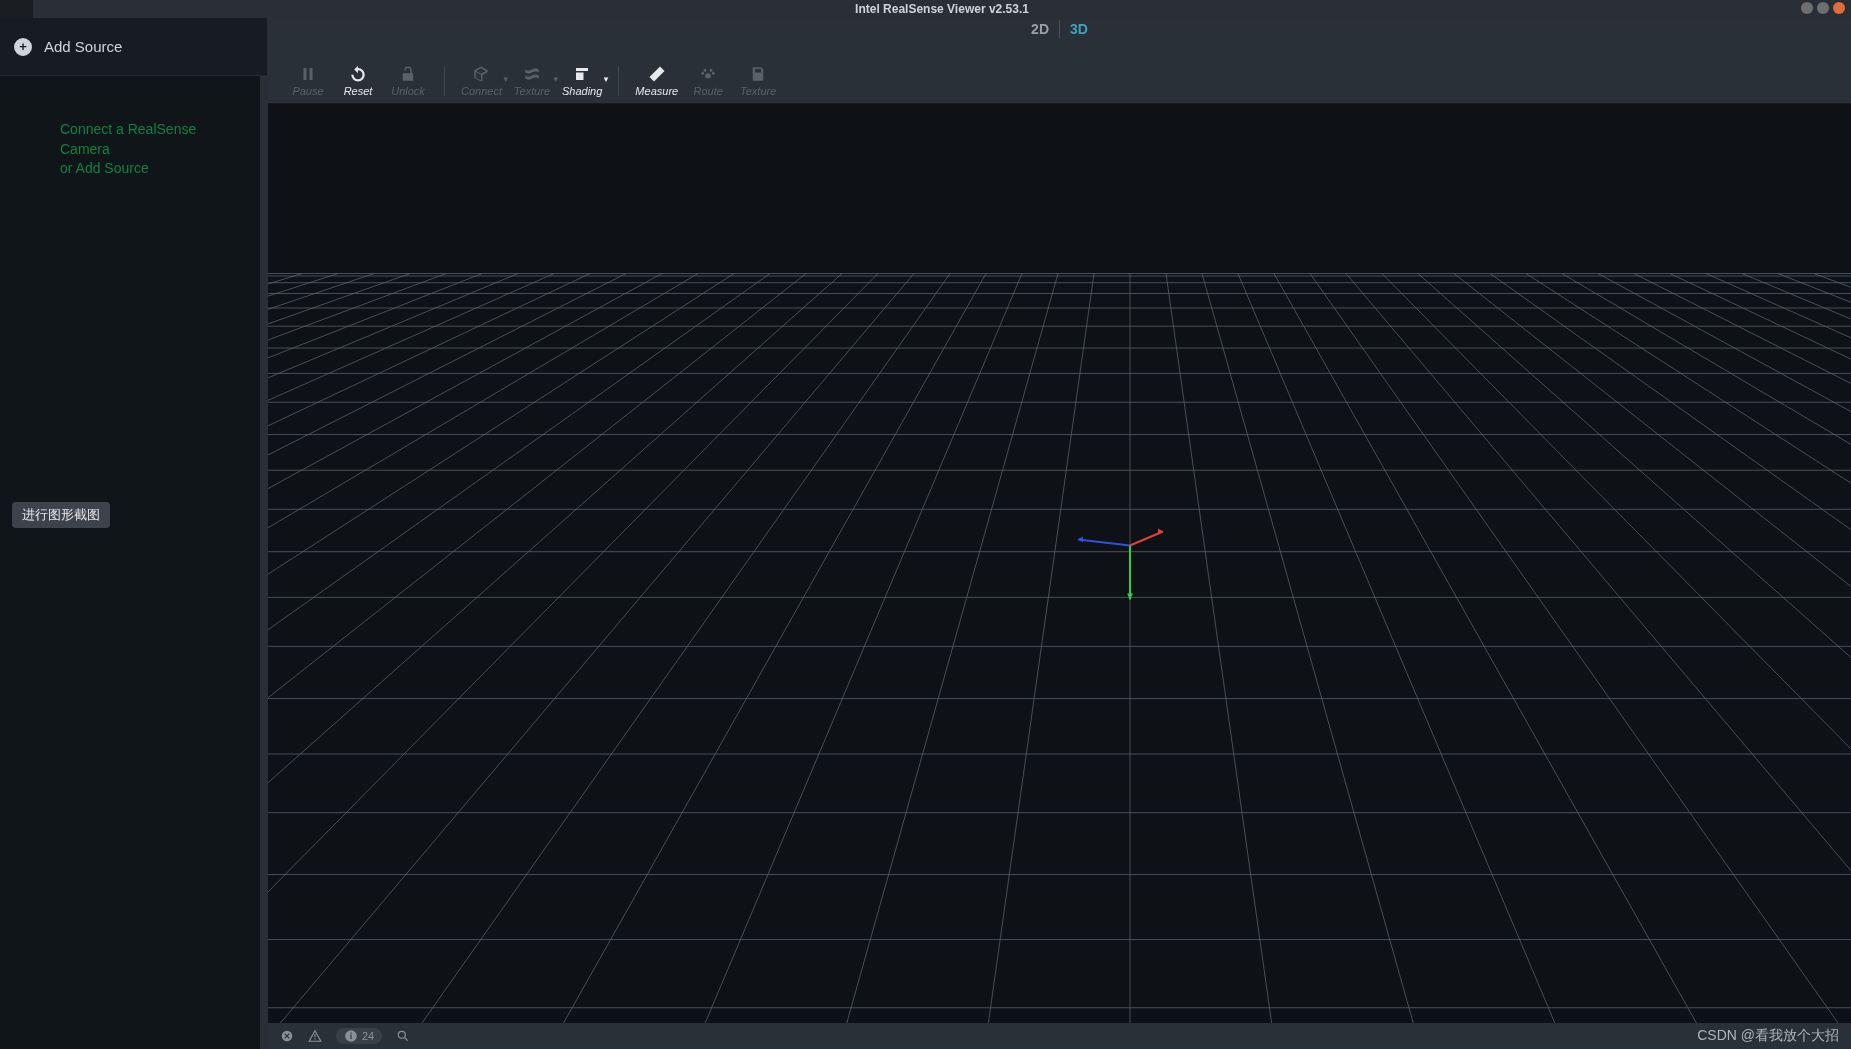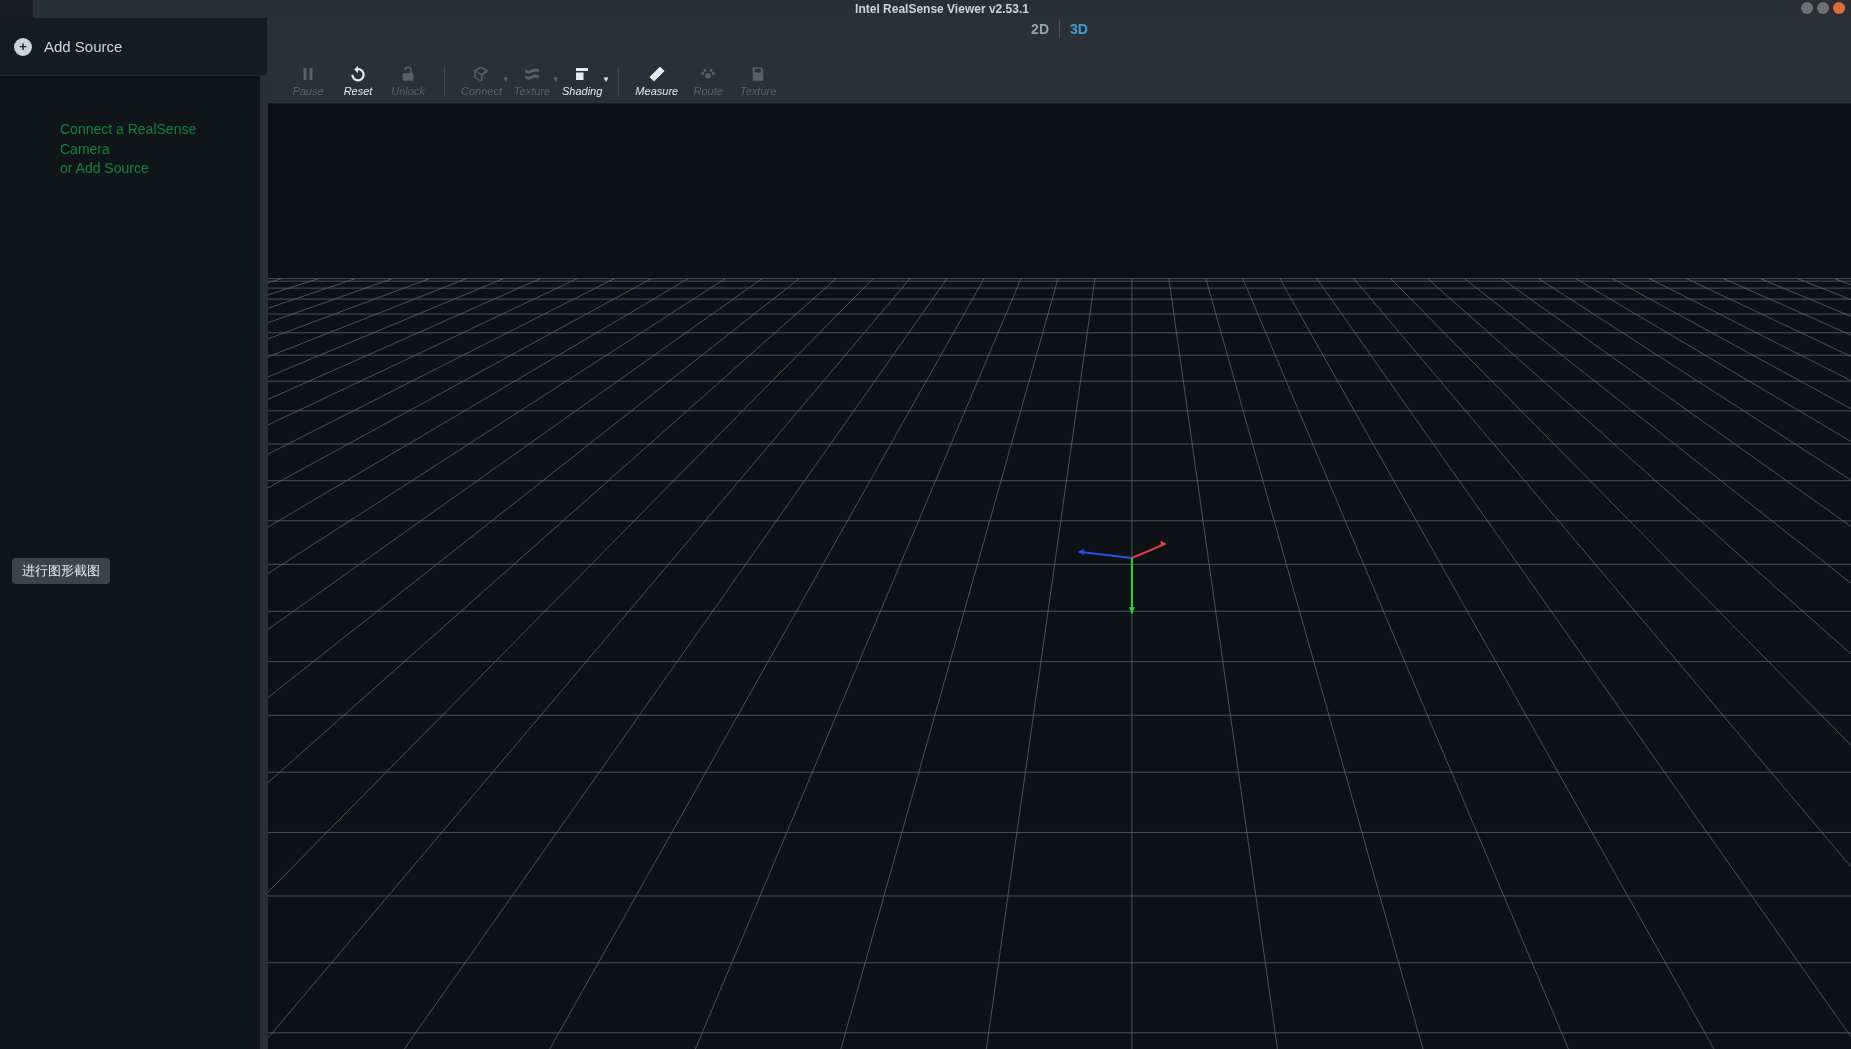--- a/index.html
+++ b/index.html
@@ -79,21 +79,21 @@
   }
   .connect-msg {
     padding: 44px 20px 0 40px;
     font-size: 14px;
     color: #15803d;
     line-height: 1.4;
     margin-left: 20px;
   }
   .tooltip-bubble {
     position: absolute;
-    left: 12px; top: 540px;
+    left: 12px; top: 484px;
     background: #3d434b;
     padding: 4px 10px;
     border-radius: 4px;
     font-size: 13px;
     color: #e6e9ec;
   }
 
   .main {
     flex: 1;
     display: flex;
@@ -387,14 +387,37 @@
           <line x1="862" y1="442" x2="895" y2="428" stroke="#e04040" stroke-width="2"></line>
           <polygon points="895,428 890,425 890,431" fill="#e04040"></polygon>
           <line x1="862" y1="442" x2="810" y2="436" stroke="#3050e0" stroke-width="2"></line>
           <polygon points="810,436 815,433 815,439" fill="#3050e0"></polygon>
           <line x1="862" y1="442" x2="862" y2="496" stroke="#30d040" stroke-width="2"></line>
           <polygon points="862,496 859,490 865,490" fill="#30d040"></polygon>
         </g>
       </svg>
     </div>
 
+    <div class="bottombar">
+      <div class="bb-left">
+        <svg viewBox="0 0 24 24">
+            <circle cx="12" cy="12" r="9"></circle>
+            <path d="M8 8l8 8M16 8l-8 8" stroke="#2a3038" stroke-width="2"></path>
+          </svg>
+        <svg viewBox="0 0 24 24">
+            <path d="M12 3 2 21h20Zm0 6v5m0 2v2" stroke="#8a9098" stroke-width="2" fill="none"></path>
+          </svg>
+        <span class="info-pill">
+          <svg viewBox="0 0 24 24" width="12" height="12" fill="#cfd4d9">
+              <circle cx="12" cy="12" r="10"></circle>
+              <path d="M11 10h2v7h-2zm0-4h2v2h-2z" fill="#2a3038"></path>
+            </svg>
+          <span>24</span>
+        </span>
+        <svg viewBox="0 0 24 24">
+            <circle cx="10" cy="10" r="6" fill="none" stroke="#8a9098" stroke-width="2"></circle>
+            <line x1="15" y1="15" x2="20" y2="20" stroke="#8a9098" stroke-width="2"></line>
+          </svg>
+      </div>
+      <div class="watermark">CSDN @看我放个大招</div>
+    </div>
   </div>
 </div>
 
 </body></html>

